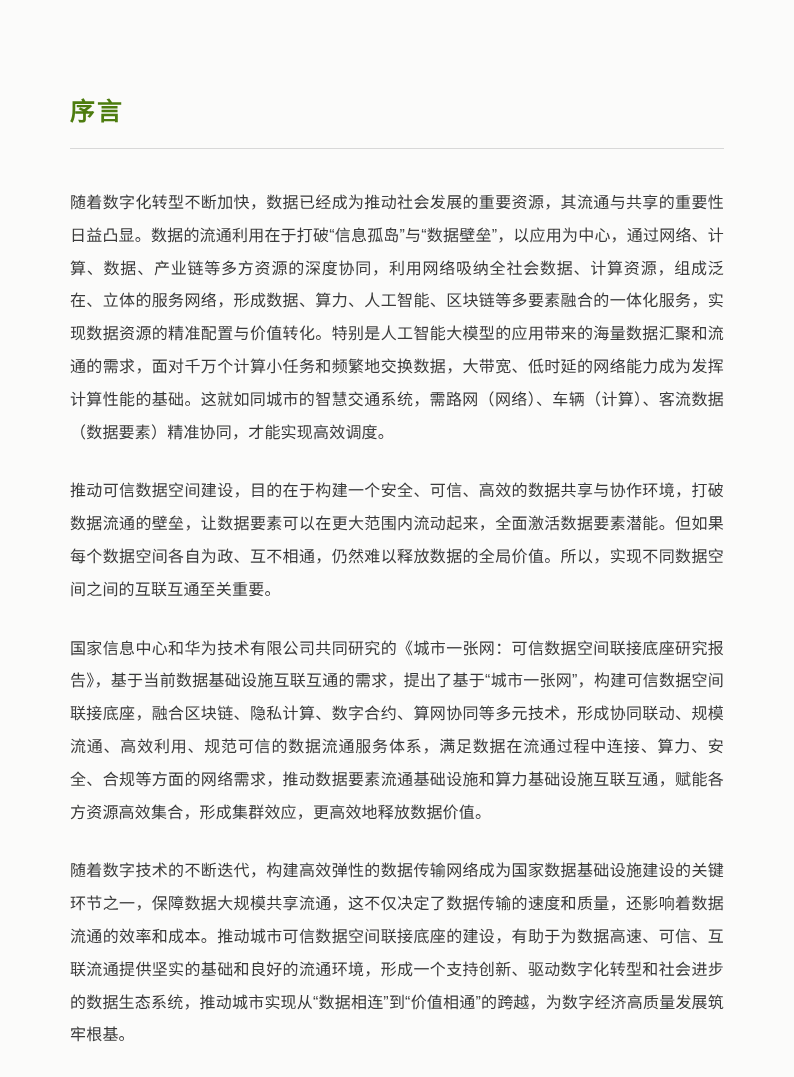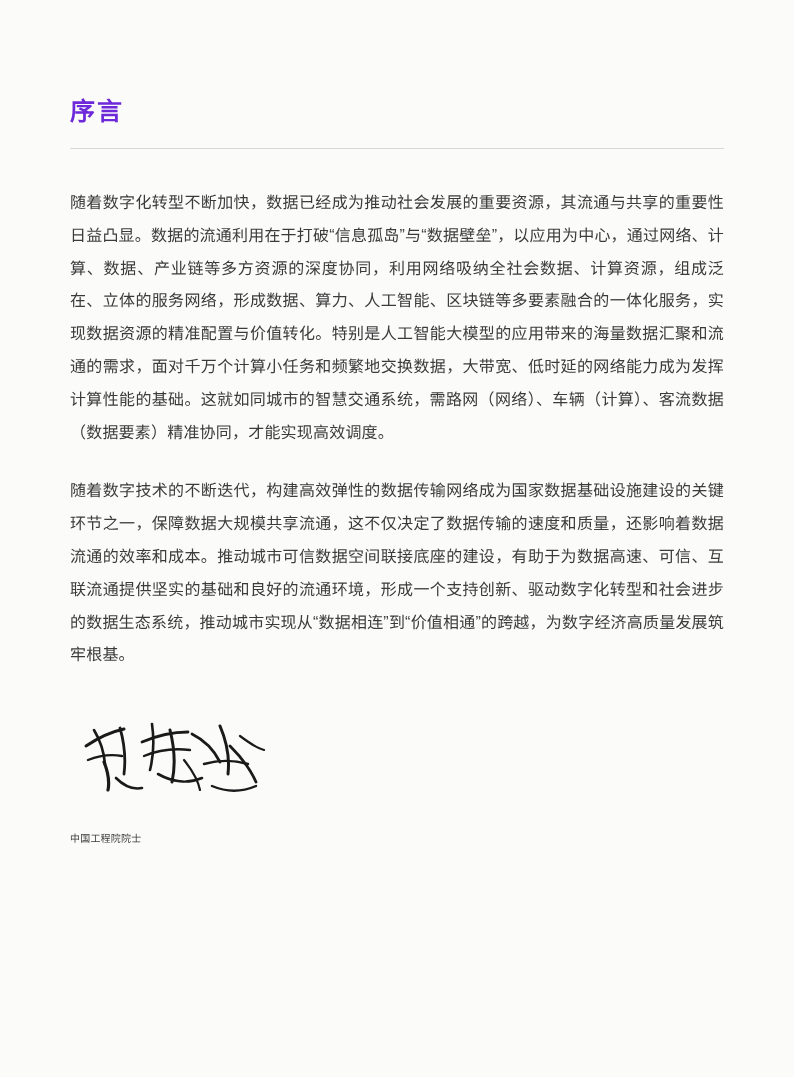--- a/index.html
+++ b/index.html
@@ -23,21 +23,21 @@
   }
   .content {
     position: absolute;
     left: 70px;
     top: 96px;
     width: 654px;
   }
   .doc-title {
     font-size: 25px;
     font-weight: bold;
-    color: #6d28d9;
+    color: #4d7c0f;
     letter-spacing: 2px;
     margin: 0;
     padding: 0 0 22px 0;
     line-height: 1.2;
   }
   .title-rule {
     width: 100%;
     height: 1px;
     background: #d8d8d8;
     margin: 0 0 38px 0;
@@ -76,20 +76,22 @@
 </head>
 <body>
 
 <div class="page">
   <div class="content">
 
     <h1 class="doc-title">序言</h1>
     <div class="title-rule"></div>
 
     <p class="para">随着数字化转型不断加快，数据已经成为推动社会发展的重要资源，其流通与共享的重要性日益凸显。数据的流通利用在于打破“信息孤岛”与“数据壁垒”，以应用为中心，通过网络、计算、数据、产业链等多方资源的深度协同，利用网络吸纳全社会数据、计算资源，组成泛在、立体的服务网络，形成数据、算力、人工智能、区块链等多要素融合的一体化服务，实现数据资源的精准配置与价值转化。特别是人工智能大模型的应用带来的海量数据汇聚和流通的需求，面对千万个计算小任务和频繁地交换数据，大带宽、低时延的网络能力成为发挥计算性能的基础。这就如同城市的智慧交通系统，需路网（网络）、车辆（计算）、客流数据（数据要素）精准协同，才能实现高效调度。</p>
+    <p class="para">推动可信数据空间建设，目的在于构建一个安全、可信、高效的数据共享与协作环境，打破数据流通的壁垒，让数据要素可以在更大范围内流动起来，全面激活数据要素潜能。但如果每个数据空间各自为政、互不相通，仍然难以释放数据的全局价值。所以，实现不同数据空间之间的互联互通至关重要。</p>
+    <p class="para">国家信息中心和华为技术有限公司共同研究的《城市一张网：可信数据空间联接底座研究报告》，基于当前数据基础设施互联互通的需求，提出了基于“城市一张网”，构建可信数据空间联接底座，融合区块链、隐私计算、数字合约、算网协同等多元技术，形成协同联动、规模流通、高效利用、规范可信的数据流通服务体系，满足数据在流通过程中连接、算力、安全、合规等方面的网络需求，推动数据要素流通基础设施和算力基础设施互联互通，赋能各方资源高效集合，形成集群效应，更高效地释放数据价值。</p>
     <p class="para">随着数字技术的不断迭代，构建高效弹性的数据传输网络成为国家数据基础设施建设的关键环节之一，保障数据大规模共享流通，这不仅决定了数据传输的速度和质量，还影响着数据流通的效率和成本。推动城市可信数据空间联接底座的建设，有助于为数据高速、可信、互联流通提供坚实的基础和良好的流通环境，形成一个支持创新、驱动数字化转型和社会进步的数据生态系统，推动城市实现从“数据相连”到“价值相通”的跨越，为数字经济高质量发展筑牢根基。</p>
 
     <div class="signature-block">
       <div class="signature">
         <svg width="190" height="84" viewBox="0 0 190 84" xmlns="http://www.w3.org/2000/svg">
           <g fill="none" stroke="#1a1a1a" stroke-linecap="round" stroke-linejoin="round">
             <path d="M6 30 C18 22, 30 16, 44 13" stroke-width="3"></path>
             <path d="M14 14 C20 24, 24 36, 25 48" stroke-width="2.6"></path>
             <path d="M8 44 C18 40, 30 38, 42 40" stroke-width="2.4"></path>
             <path d="M24 46 C28 56, 30 64, 28 74" stroke-width="3.2"></path>

